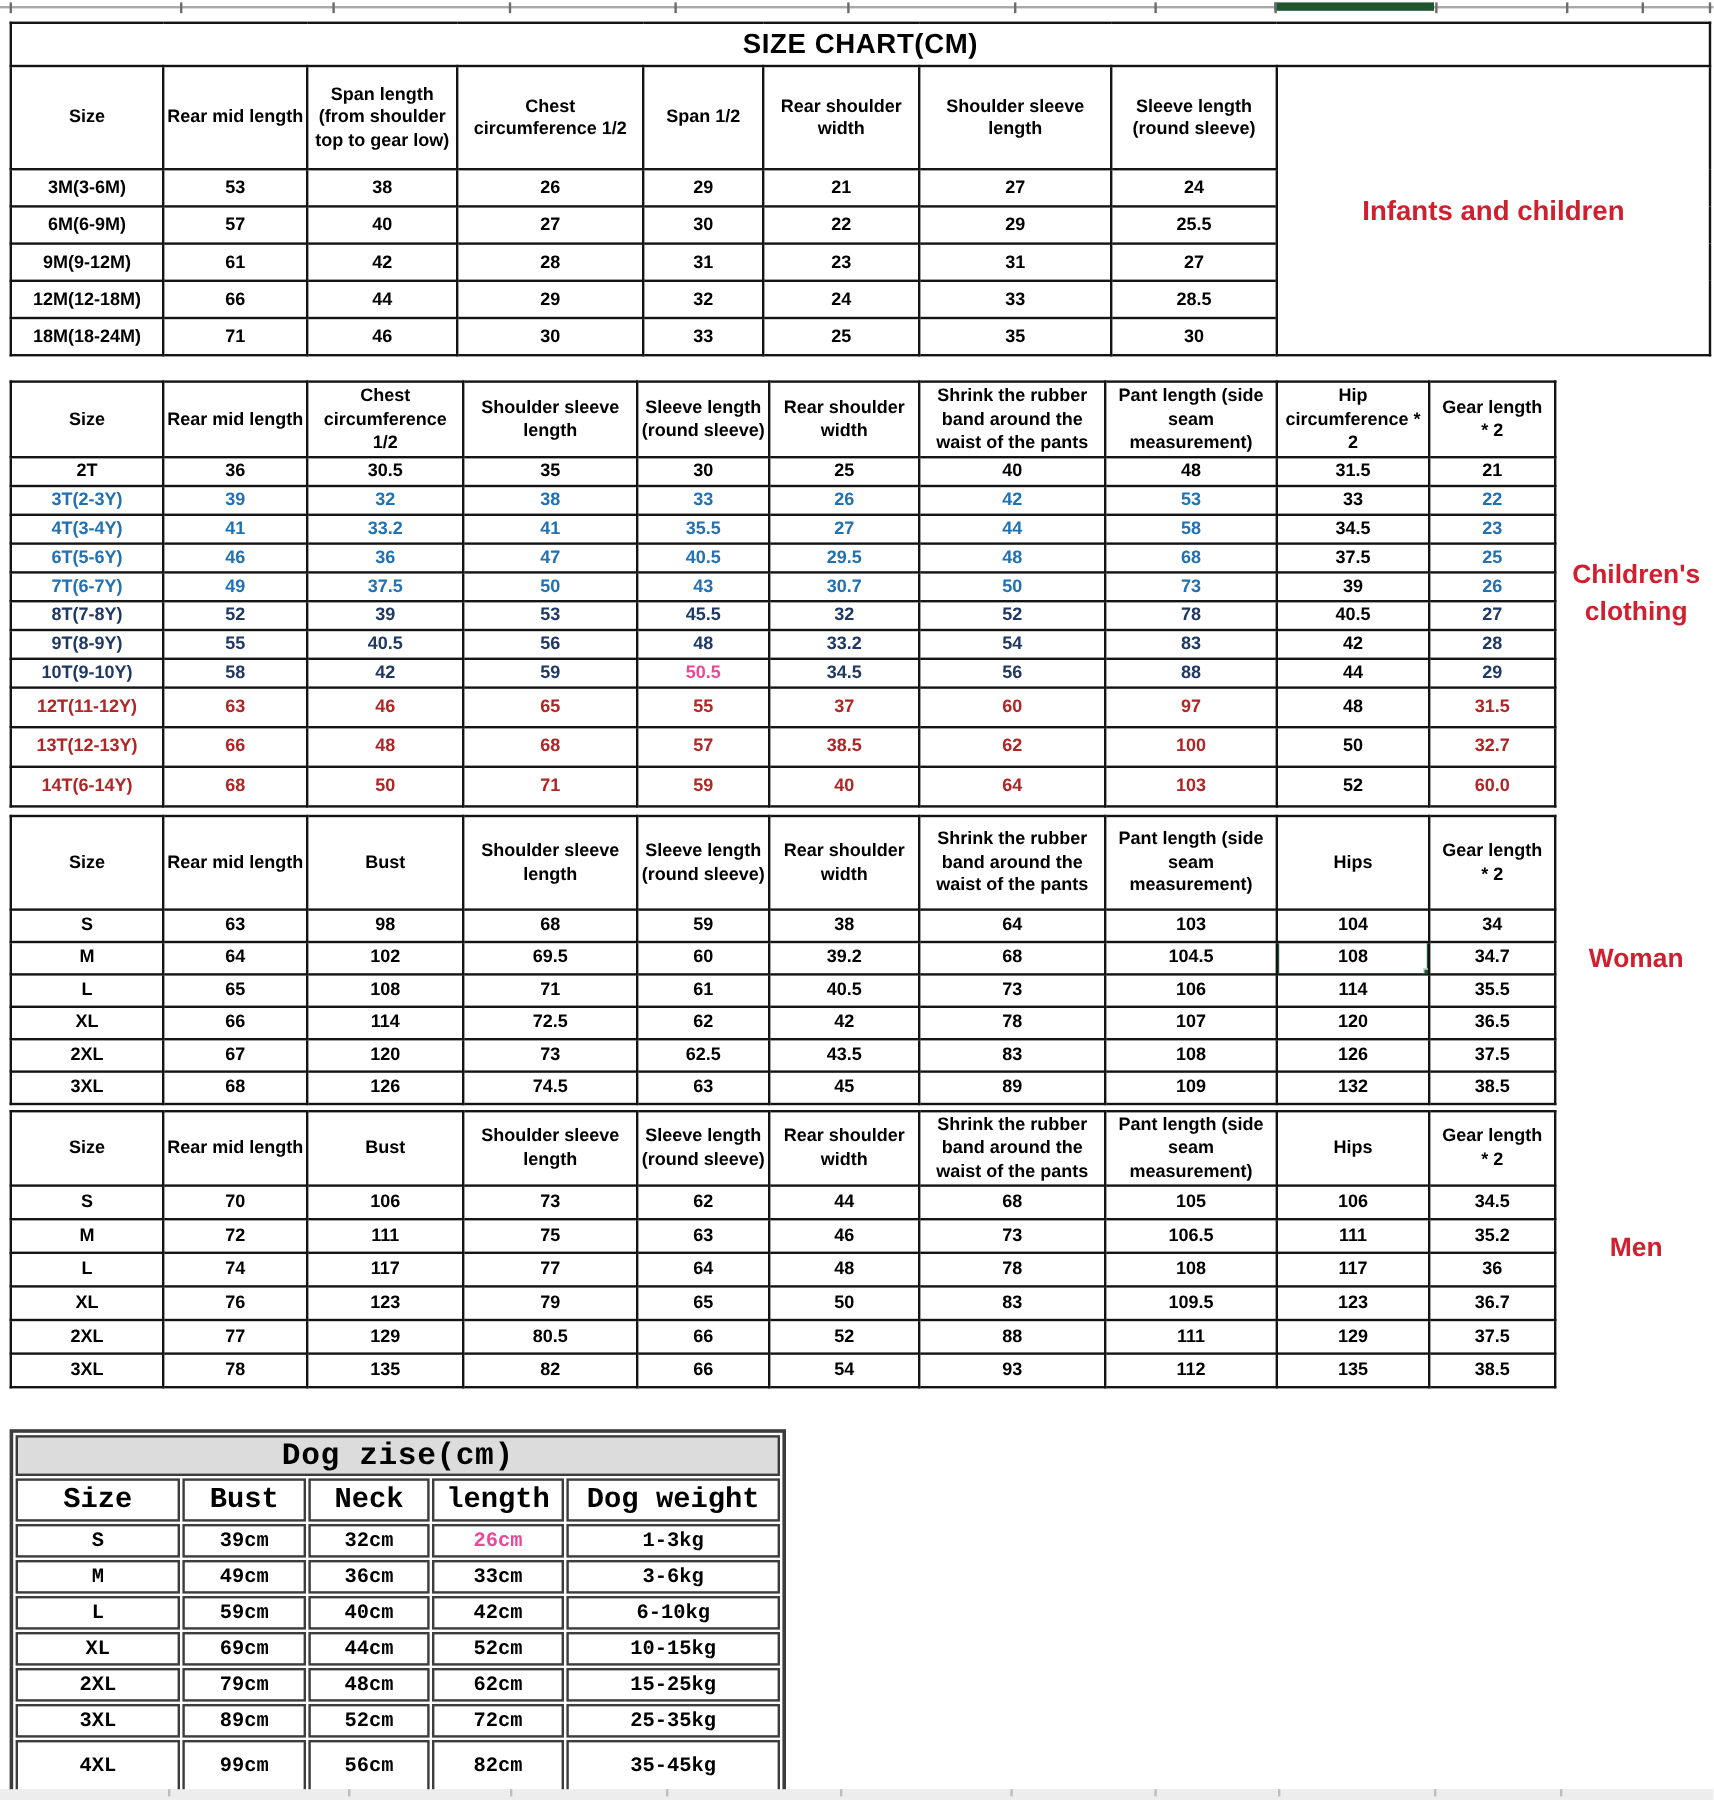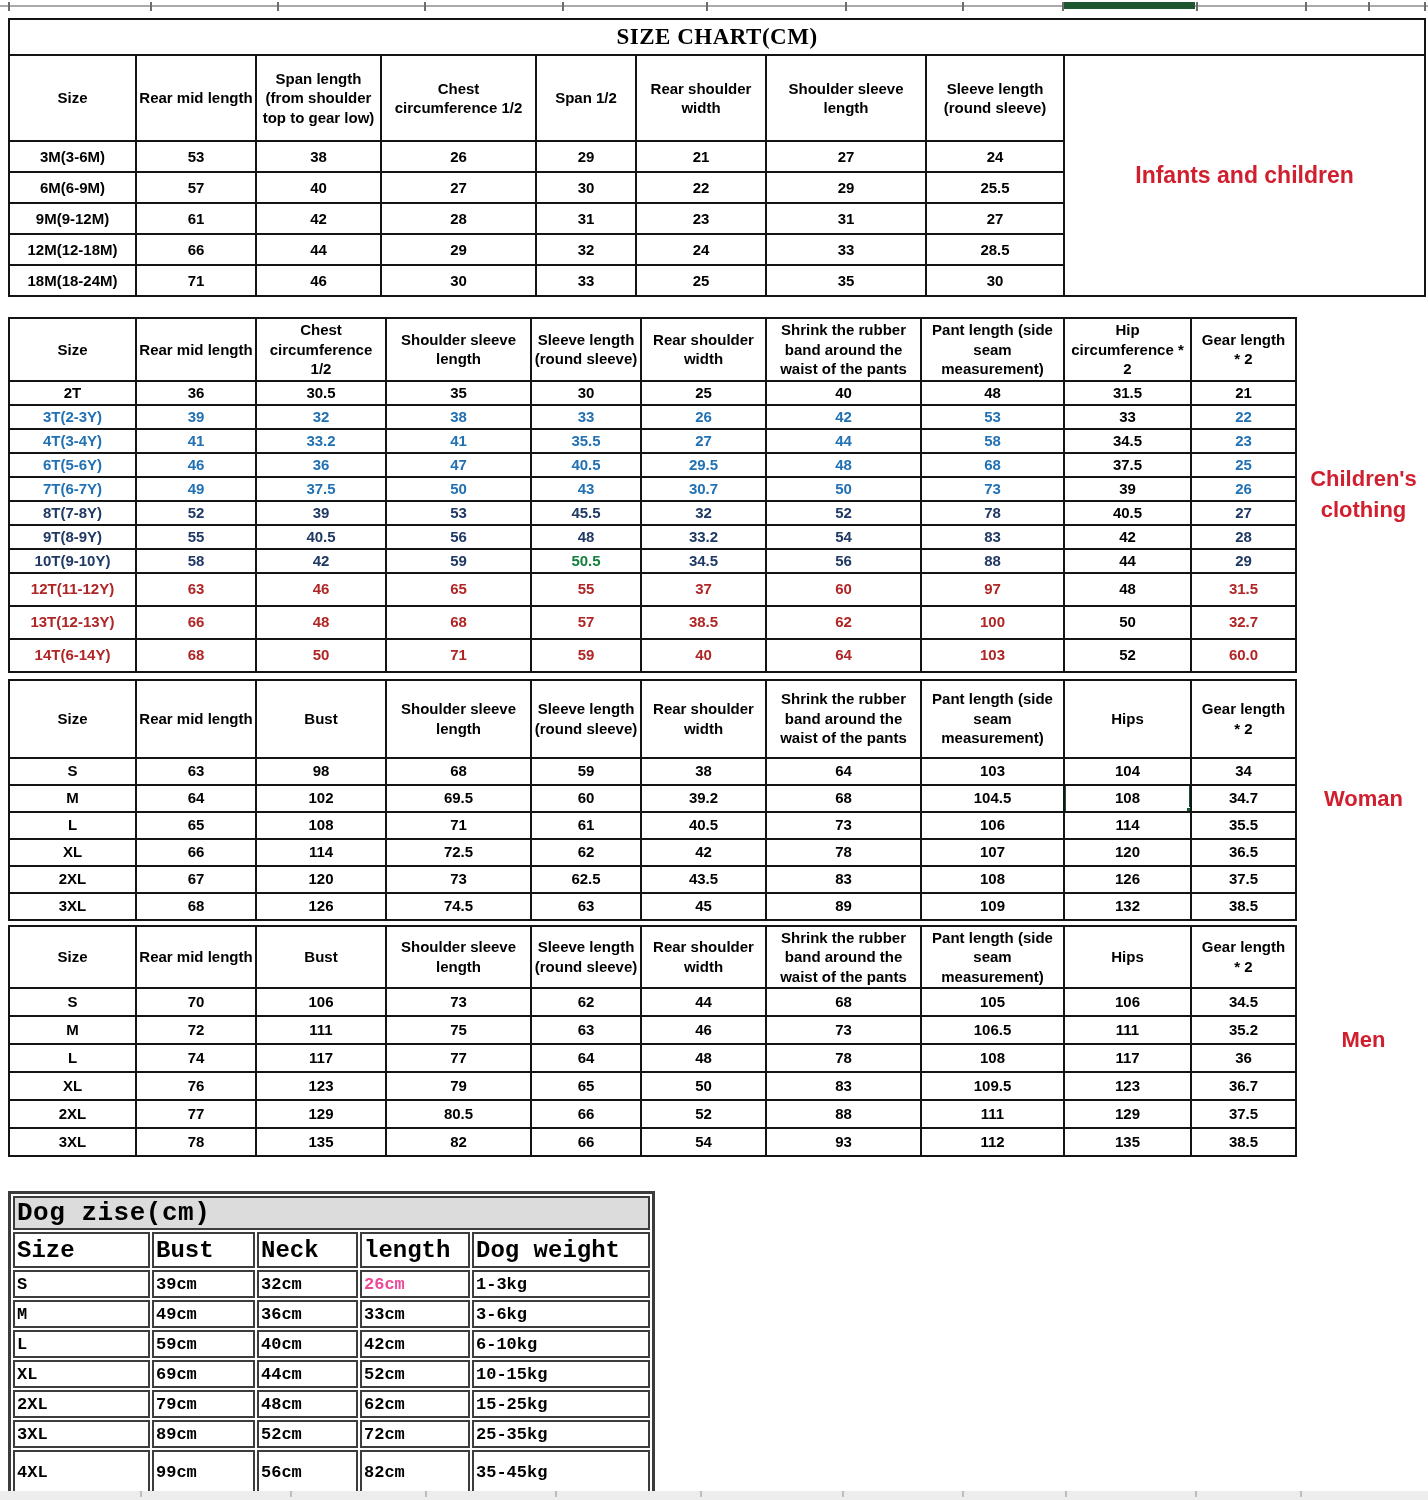--- a/index.html
+++ b/index.html
@@ -21,21 +21,21 @@
 
   table{border-collapse:collapse;table-layout:fixed;font-weight:bold;}
   .grid td,.grid th{
     border:2px solid #141414;text-align:center;vertical-align:middle;
     padding:1px 2px;font-size:15px;line-height:1.3;overflow:hidden;
   }
   .grid th{white-space:pre-line;font-weight:bold;}
   .title-row td{font-size:23px;letter-spacing:.5px;}
 
   .t1{width:1416px;margin-bottom:20px;}
-  .t1 .title-row td{height:32px;font-family:Liberation Serif, serif;}
+  .t1 .title-row td{height:32px;}
   .t1 th{height:82px;}
   .t1 td{height:27px;}
   .t1 .side-cell{font-size:23px;color:var(--label-red);}
 
   .band{display:flex;align-items:center;}
   .band-children{margin-bottom:6px;}
   .band-woman{margin-bottom:4px;}
   .band-men{margin-bottom:34px;}
   .t2,.t3,.t4{width:1287px;}
   .t2 th{height:58px;} .t2 td{height:20px;}
@@ -58,21 +58,21 @@
     background:var(--selection-green);border:1px solid #fff;z-index:2;
   }
 
   
   .dog{
     width:629px;border-collapse:separate;border-spacing:2px;
     border:3px solid #3c3c3c;background:#fff;
     font-family:"Liberation Mono","DejaVu Sans Mono",monospace;font-weight:bold;
   }
   .dog td,.dog th{
-    border:2px solid #3c3c3c;text-align:left;vertical-align:middle;
+    border:2px solid #3c3c3c;text-align:center;vertical-align:middle;
     padding:0 2px;overflow:hidden;
   }
   .dog .title-row td{background:#dcdcdc;font-size:26px;height:30px;}
   .dog th{font-size:24px;height:32px;white-space:pre-line;}
   .dog td{font-size:17px;height:24px;}
   .dog tr:last-child td{height:40px;}
 </style>
 </head>
 <body>
 
@@ -303,21 +303,21 @@
             <td style="color:#1F3864" class="">54</td>
             <td style="color:#1F3864" class="">83</td>
             <td style="color:#000000" class="">42</td>
             <td style="color:#1F3864" class="">28</td>
           </tr>
           <tr class="">
             <td style="color:#1F3864" class="">10T(9-10Y)</td>
             <td style="color:#1F3864" class="">58</td>
             <td style="color:#1F3864" class="">42</td>
             <td style="color:#1F3864" class="">59</td>
-            <td style="color:#15803d" class="">50.5</td>
+            <td style="color:#ec4899" class="">50.5</td>
             <td style="color:#1F3864" class="">34.5</td>
             <td style="color:#1F3864" class="">56</td>
             <td style="color:#1F3864" class="">88</td>
             <td style="color:#000000" class="">44</td>
             <td style="color:#1F3864" class="">29</td>
           </tr>
           <tr class="r-tall">
             <td style="color:#B02525" class="">12T(11-12Y)</td>
             <td style="color:#B02525" class="">63</td>
             <td style="color:#B02525" class="">46</td>

